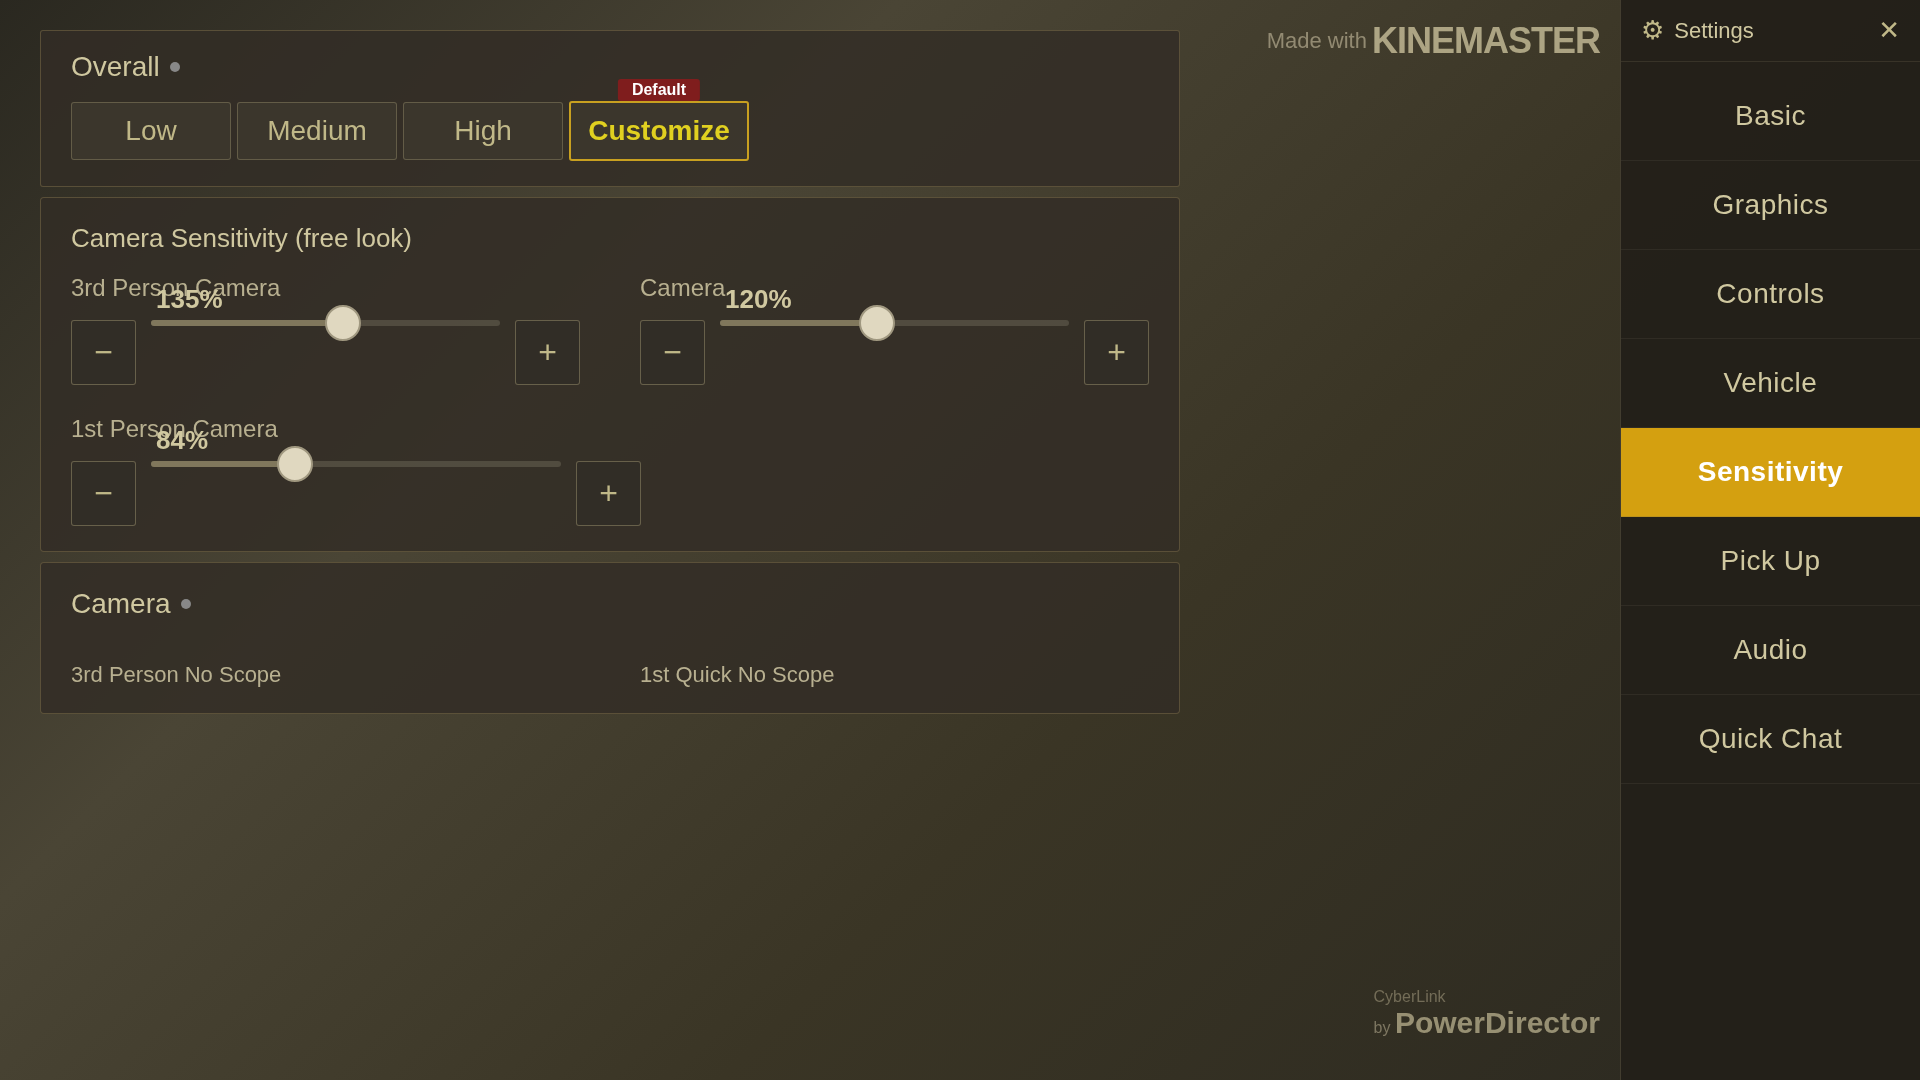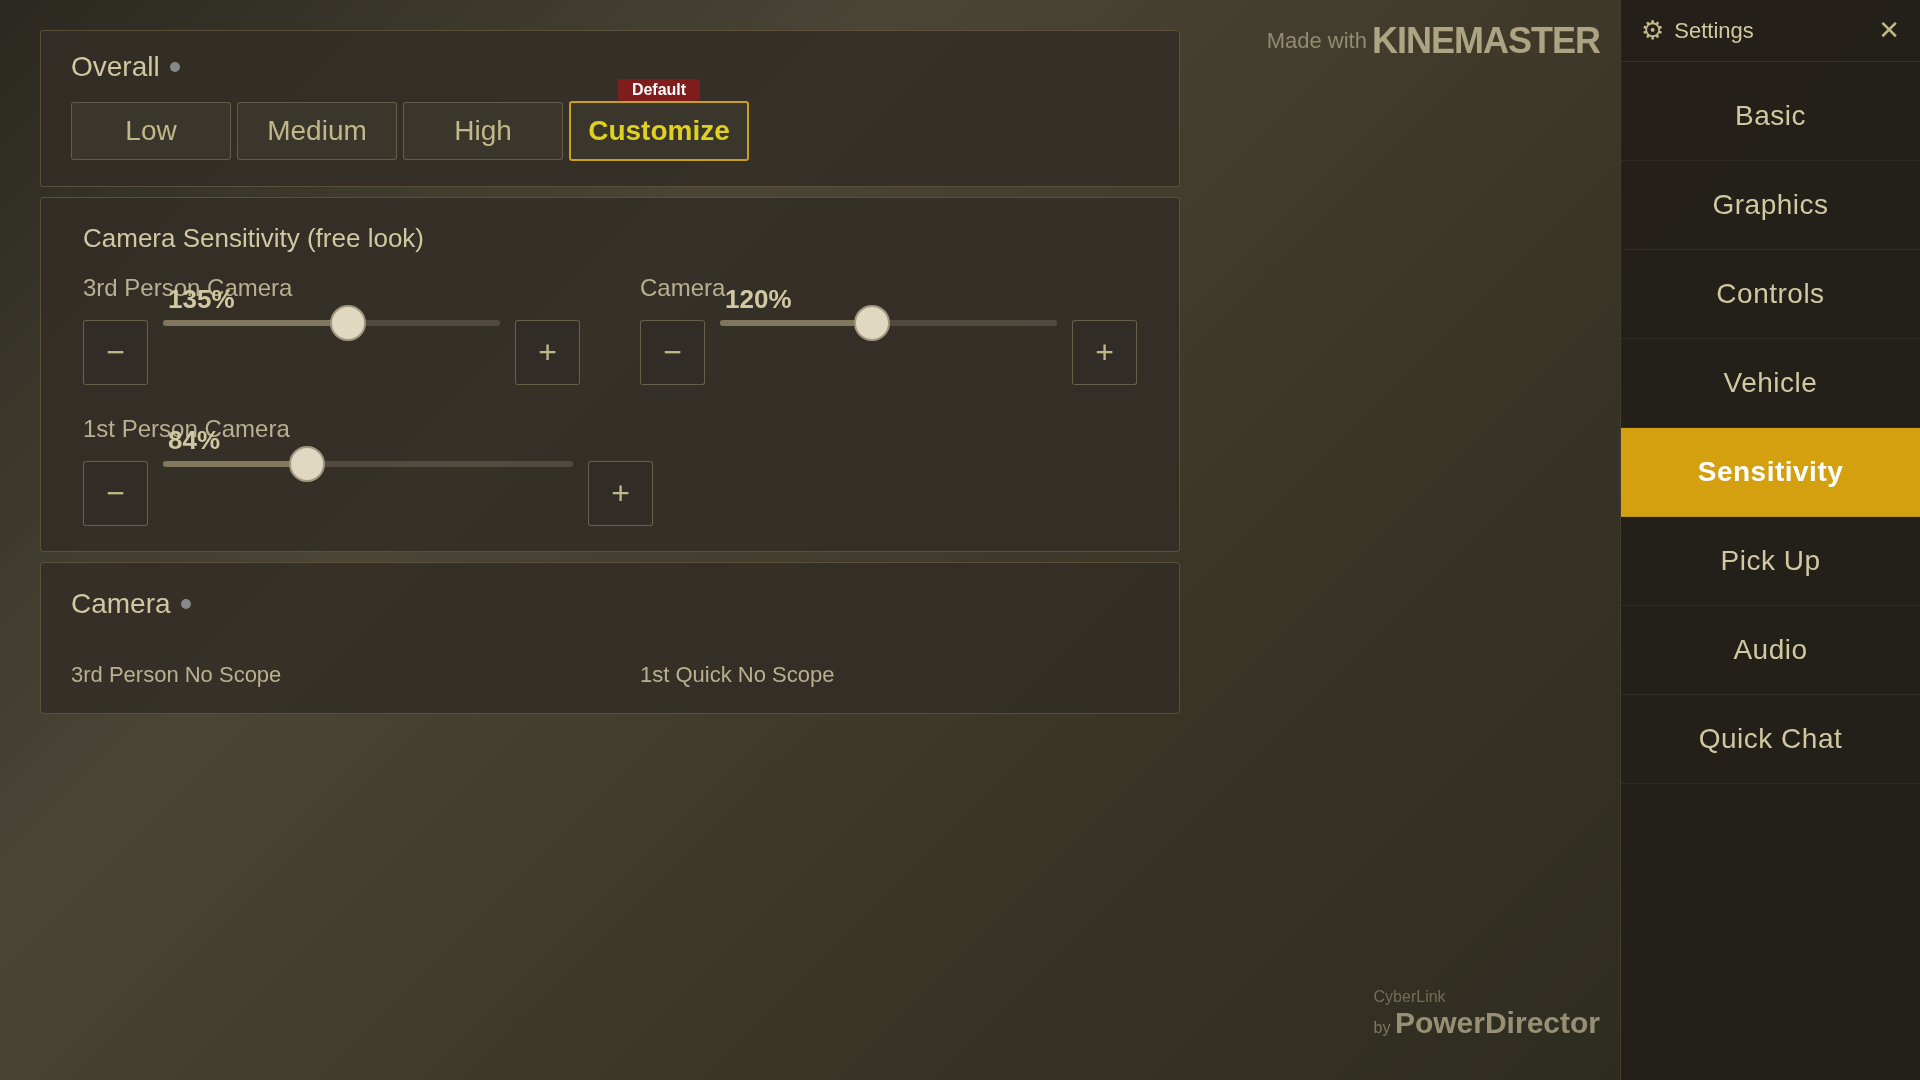--- a/index.html
+++ b/index.html
@@ -104,21 +104,21 @@
       text-align: center;
       cursor: pointer;
       border-radius: 3px;
     }
 
     
     .sensitivity-section {
       background: rgba(50, 45, 38, 0.85);
       border: 1px solid rgba(180, 160, 100, 0.3);
       border-radius: 4px;
-      padding: 25px 42px;
+      padding: 25px 30px;
       margin-bottom: 10px;
     }
 
     .sub-section-title {
       color: #d0c8a0;
       font-size: 26px;
       font-weight: 400;
       margin-bottom: 20px;
     }
 

